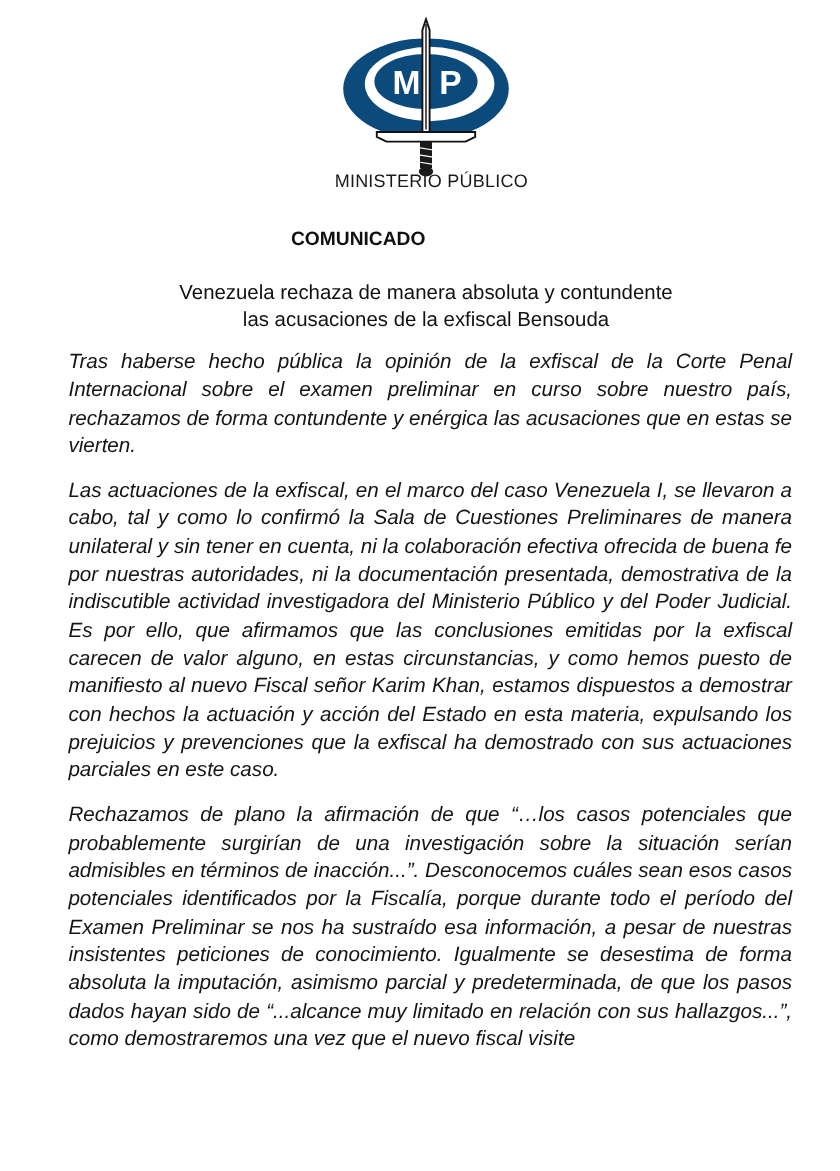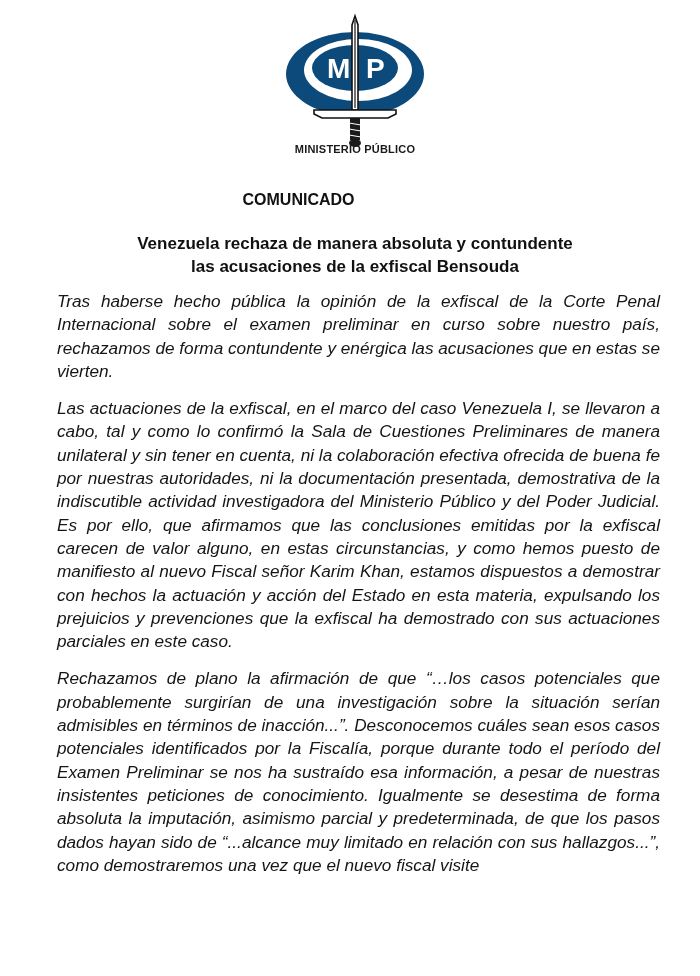--- a/index.html
+++ b/index.html
@@ -17,42 +17,42 @@
       top: 2px;
       width: 150px;
       height: 160px;
     }
     .logo svg { display: block; }
     .org-name {
       position: absolute;
       left: 270px;
       top: 143px;
       width: 170px;
-      text-align: center;
-      font-weight: bold;
-      font-size: 11px;
+      text-align: right;
+      font-weight: normal;
+      font-size: 15px;
       letter-spacing: 0.2px;
       color: #1a1a1a;
     }
     .doc-type {
       position: absolute;
       top: 191px;
       left: 0;
       width: 597px;
       text-align: center;
       font-weight: bold;
       font-size: 16px;
     }
     .headline {
       position: absolute;
       top: 232px;
       left: 60px;
       width: 590px;
       text-align: center;
-      font-weight: bold;
+      font-weight: normal;
       font-size: 17px;
       line-height: 23px;
     }
     .body-text {
       position: absolute;
       top: 290px;
       left: 57px;
       width: 603px;
       font-size: 17.2px;
       line-height: 23.3px;

